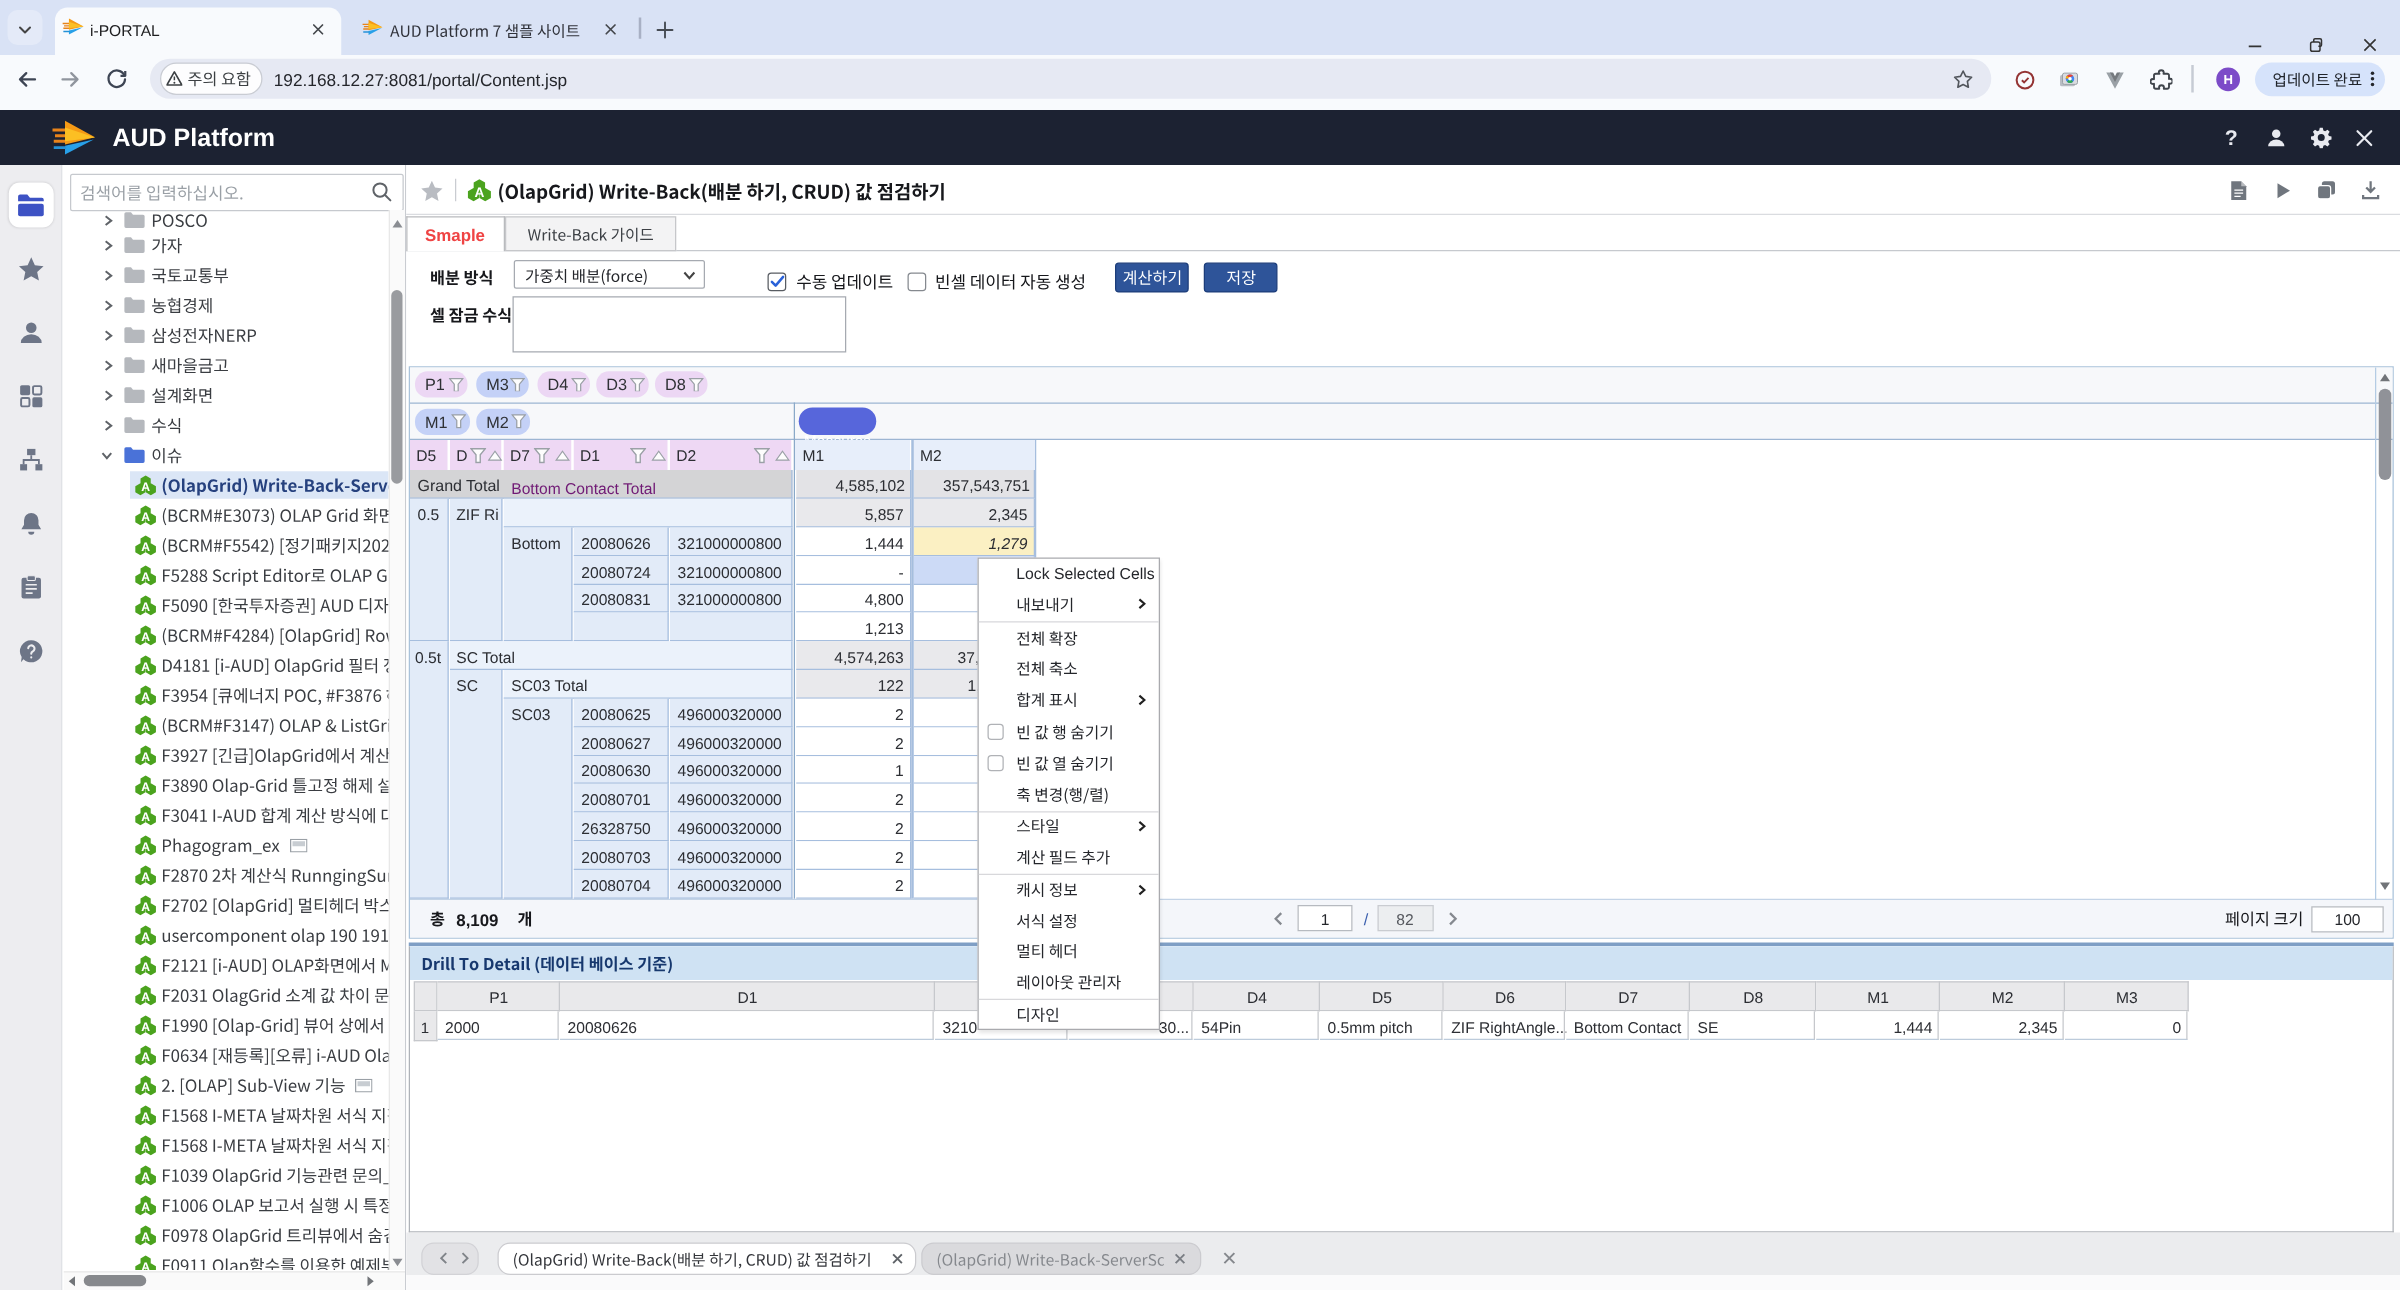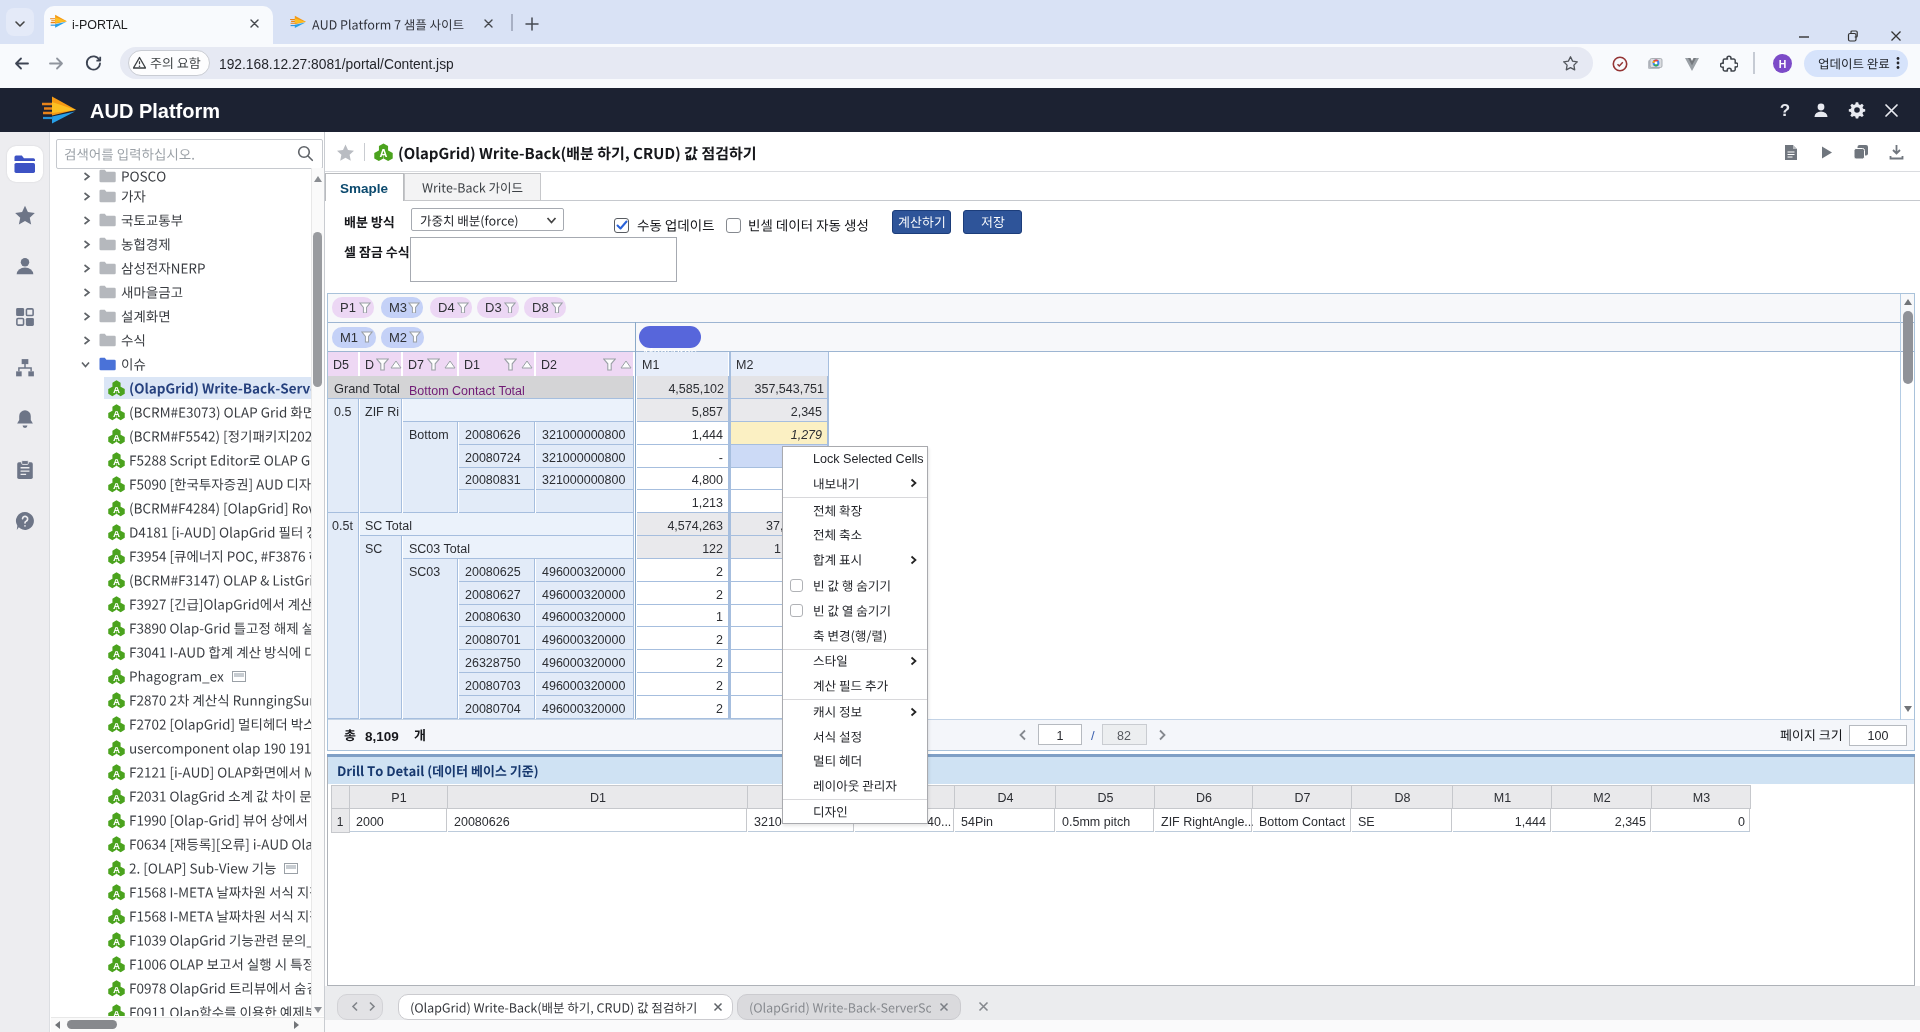--- a/index.html
+++ b/index.html
@@ -1610,21 +1610,21 @@
     <rect x="1" y="4.5" width="10.5" height="10.5" rx="2" fill="#70767e" stroke="#fff" stroke-width="1"></rect>
   </svg>
 <svg style="position:absolute;left:1889px;top:144px" width="15" height="16" viewBox="0 0 15 16">
     <path d="M7.5 1 V9 M4 6 L7.5 9.5 L11 6" stroke="#70767e" stroke-width="1.8" fill="none"></path>
     <path d="M1.5 12 v2.5 h12 V12" stroke="#70767e" stroke-width="1.8" fill="none"></path>
   </svg>
 <div style="position:absolute;left:325px;top:171px;width:1595px;height:1px;background:#dadce0"></div>
 <div style="position:absolute;left:325px;top:172px;width:1595px;height:29px;background:#fff"></div>
 <div style="position:absolute;left:325px;top:200px;width:1595px;height:1px;background:#c6c9ce"></div>
 <div style="position:absolute;left:325px;top:173px;width:79px;height:28px;background:#fff;border:1px solid #b9bbbe;border-bottom:0"></div>
-<div style="position:absolute;top:179.0px;font:bold 13.5px/19.44px 'Liberation Sans',sans-serif;color:#0c4a6e;white-space:pre;left:364.0px;transform:translateX(-50%);">Smaple</div>
+<div style="position:absolute;top:179.0px;font:bold 13.5px/19.44px 'Liberation Sans',sans-serif;color:#ef4444;white-space:pre;left:364.0px;transform:translateX(-50%);">Smaple</div>
 <div style="position:absolute;left:404px;top:173px;width:137px;height:28px;background:#f3f3f4;border:1px solid #c6c7ca"></div>
 <div style="position:absolute;left:421.5px;top:180.1px">
     <svg width="101.1" height="16.2" viewBox="0 0 101.1 16.2" style="display:block;overflow:visible">
       <g fill="#3c4045" transform="translate(0 12.50) scale(0.01250 -0.01250)">
         <use href="#k197" x="0"></use>
         <use href="#k10" x="878"></use>
         <use href="#k87" x="1266"></use>
         <use href="#k7" x="1541"></use>
         <use href="#k138" x="1918"></use>
         <use href="#k115" x="2472"></use>
@@ -2053,21 +2053,21 @@
 <div style="position:absolute;top:813.2px;font:normal 12.5px/18px 'Liberation Sans',sans-serif;color:#2c2e33;white-space:pre;left:1358.0px;">SE</div>
 <div style="position:absolute;left:1453px;top:809px;width:98px;height:23px;border-right:1px solid #c6c8cc;border-bottom:1px solid #bccbdb;background:#fff;overflow:hidden"></div>
 <div style="position:absolute;top:813.2px;font:normal 12.5px/18px 'Liberation Sans',sans-serif;color:#2c2e33;white-space:pre;right:374.0px;">1,444</div>
 <div style="position:absolute;left:1552px;top:809px;width:99px;height:23px;border-right:1px solid #c6c8cc;border-bottom:1px solid #bccbdb;background:#fff;overflow:hidden"></div>
 <div style="position:absolute;top:813.2px;font:normal 12.5px/18px 'Liberation Sans',sans-serif;color:#2c2e33;white-space:pre;right:274.0px;">2,345</div>
 <div style="position:absolute;left:1652px;top:809px;width:98px;height:23px;border-right:1px solid #c6c8cc;border-bottom:1px solid #bccbdb;background:#fff;overflow:hidden"></div>
 <div style="position:absolute;top:813.2px;font:normal 12.5px/18px 'Liberation Sans',sans-serif;color:#2c2e33;white-space:pre;right:175.0px;">0</div>
 <div style="position:absolute;left:754px;top:810px;width:28px;height:22px;overflow:hidden">
 <div style="position:absolute;top:3.2px;font:normal 12.5px/18px 'Liberation Sans',sans-serif;color:#2c2e33;white-space:pre;left:0.0px;">321000000800</div>
 </div>
-<div style="position:absolute;top:813.2px;font:normal 12.5px/18px 'Liberation Sans',sans-serif;color:#2c2e33;white-space:pre;left:927.0px;">40...</div>
+<div style="position:absolute;top:813.2px;font:normal 12.5px/18px 'Liberation Sans',sans-serif;color:#2c2e33;white-space:pre;left:927.0px;">30...</div>
 <div style="position:absolute;top:813.2px;font:normal 12.5px/18px 'Liberation Sans',sans-serif;color:#2c2e33;white-space:pre;left:1062.0px;">0.5mm pitch</div>
 <div style="position:absolute;left:325px;top:986px;width:1595px;height:34px;background:#ebecee"></div>
 <div style="position:absolute;left:325px;top:1020px;width:1595px;height:12px;background:#fafafb"></div>
 <div style="position:absolute;left:337px;top:994px;width:46px;height:26px;background:#e2e2e5;border:1px solid #d2d2d6;border-radius:10px"></div>
 <svg style="position:absolute;left:350px;top:1001px" width="11" height="11" viewBox="0 0 11 11">
     <path d="M7 1.5 L3 5.5 L7 9.5" stroke="#808489" stroke-width="1.6" fill="none"></path>
   </svg>
 <svg style="position:absolute;left:366px;top:1001px" width="11" height="11" viewBox="0 0 11 11">
     <path d="M4 1.5 L8 5.5 L4 9.5" stroke="#808489" stroke-width="1.6" fill="none"></path>
   </svg>

